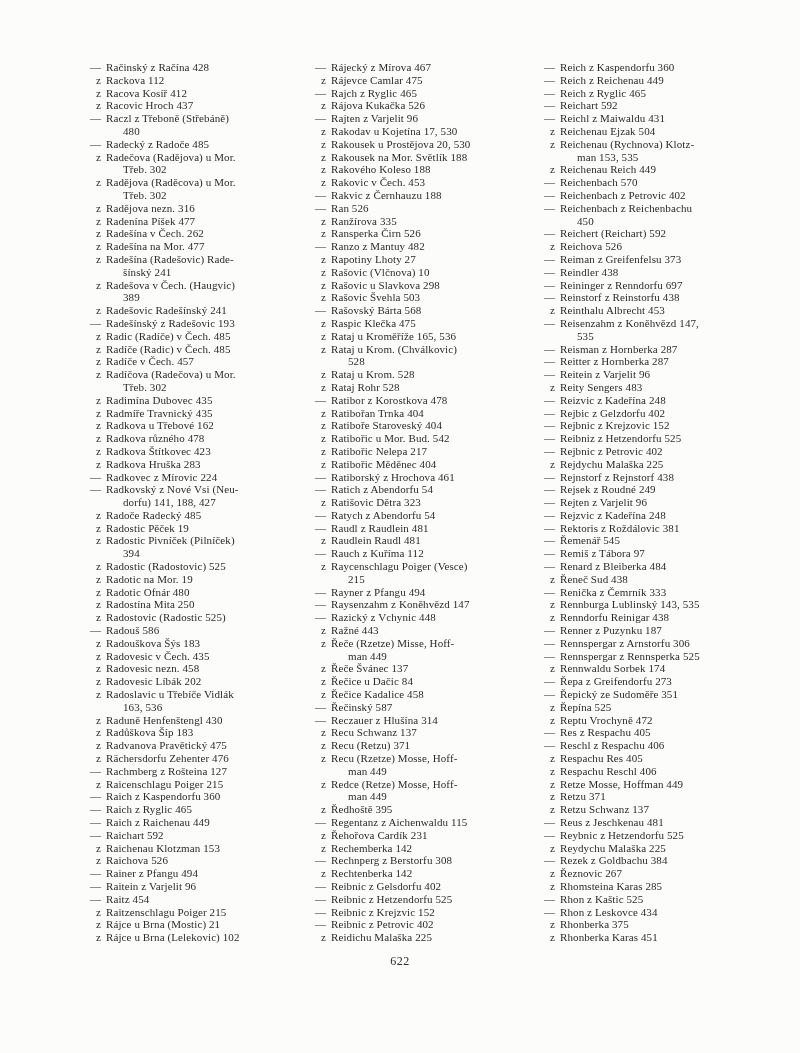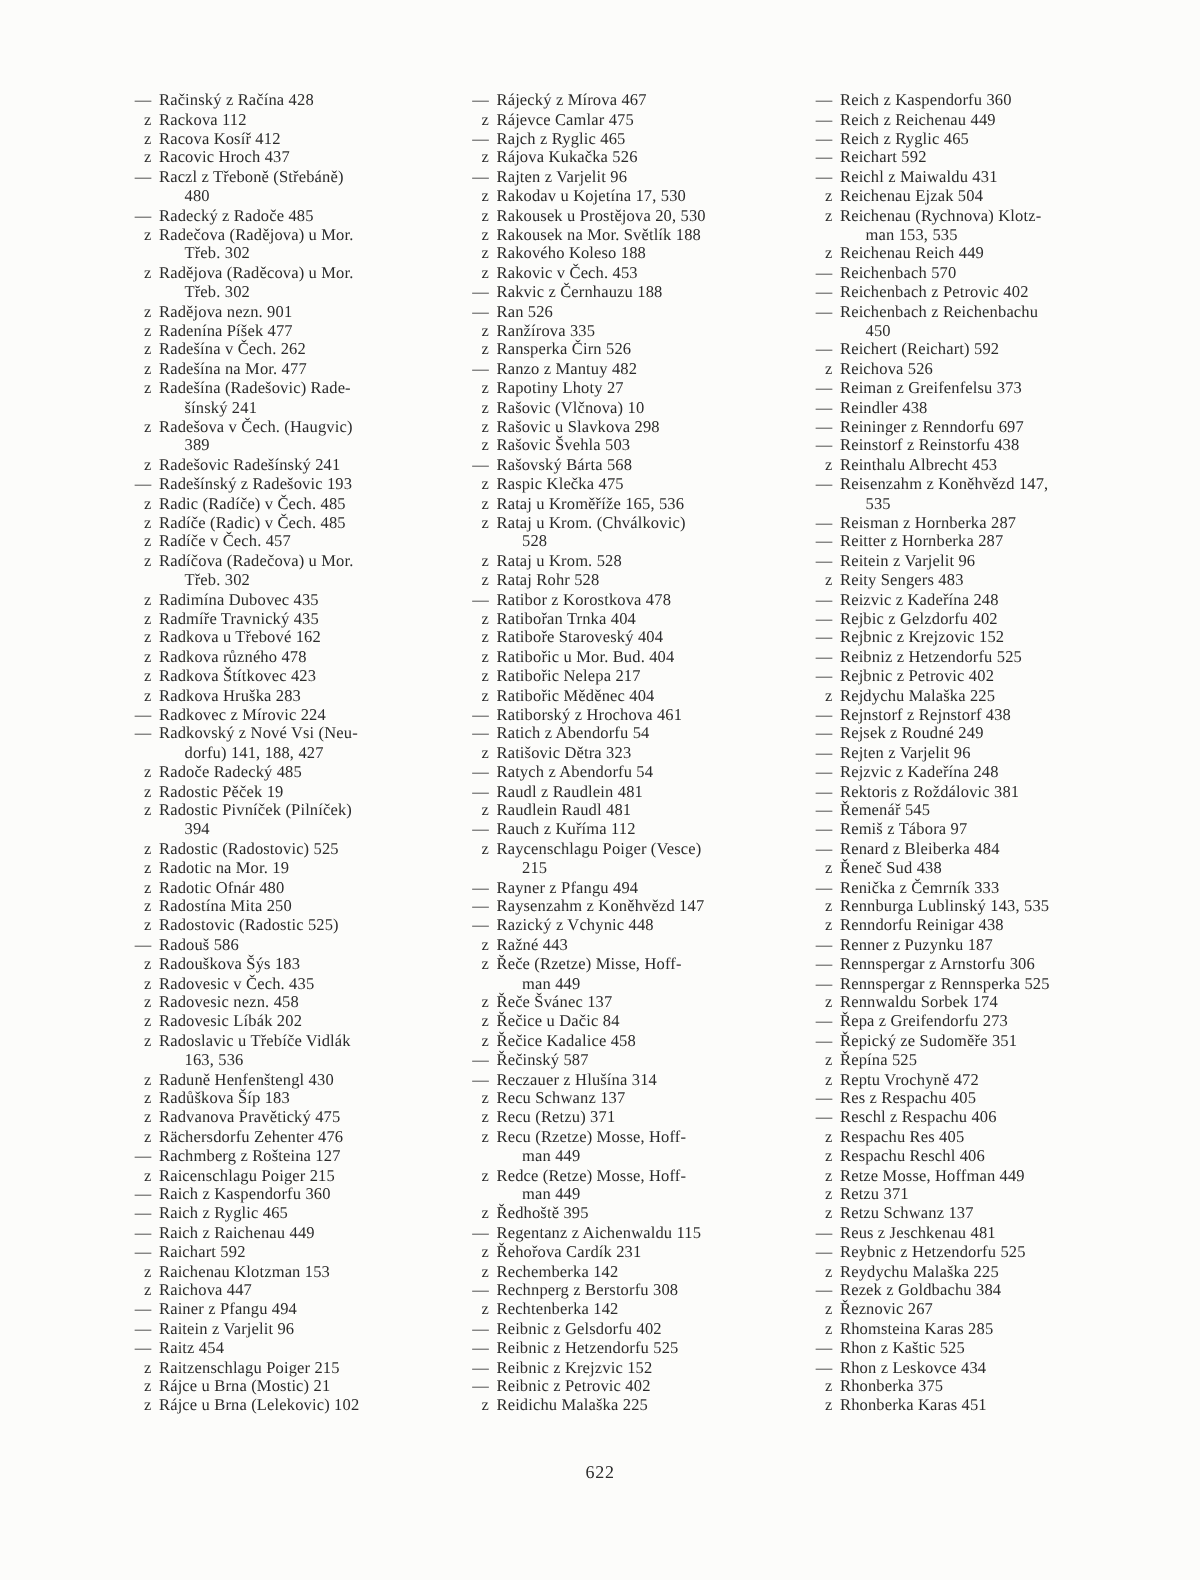--- a/index.html
+++ b/index.html
@@ -39,21 +39,21 @@
   .tx {
     flex: 1;
     white-space: pre-line;
     padding-left: 17px;
     text-indent: -17px;
   }
   #page-number {
     position: absolute;
     left: 0;
     right: 0;
-    top: 975px;
+    top: 955px;
     text-align: center;
     font-size: 12px;
     letter-spacing: 0.5px;
   }
 </style>
 </head>
 <body>
 
 <div id="page">
   <div class="col" id="col0">
@@ -87,21 +87,21 @@
         <span class="tx">Radečova (Radějova) u Mor.
 Třeb. 302</span>
       </div>
       <div class="entry">
         <span class="pre">z</span>
         <span class="tx">Radějova (Raděcova) u Mor.
 Třeb. 302</span>
       </div>
       <div class="entry">
         <span class="pre">z</span>
-        <span class="tx">Radějova nezn. 901</span>
+        <span class="tx">Radějova nezn. 316</span>
       </div>
       <div class="entry">
         <span class="pre">z</span>
         <span class="tx">Radenína Píšek 477</span>
       </div>
       <div class="entry">
         <span class="pre">z</span>
         <span class="tx">Radešína v Čech. 262</span>
       </div>
       <div class="entry">
@@ -273,21 +273,21 @@
       <div class="entry">
         <span class="pre">—</span>
         <span class="tx">Raichart 592</span>
       </div>
       <div class="entry">
         <span class="pre">z</span>
         <span class="tx">Raichenau Klotzman 153</span>
       </div>
       <div class="entry">
         <span class="pre">z</span>
-        <span class="tx">Raichova 447</span>
+        <span class="tx">Raichova 526</span>
       </div>
       <div class="entry">
         <span class="pre">—</span>
         <span class="tx">Rainer z Pfangu 494</span>
       </div>
       <div class="entry">
         <span class="pre">—</span>
         <span class="tx">Raitein z Varjelit 96</span>
       </div>
       <div class="entry">
@@ -416,21 +416,21 @@
       <div class="entry">
         <span class="pre">z</span>
         <span class="tx">Ratibořan Trnka 404</span>
       </div>
       <div class="entry">
         <span class="pre">z</span>
         <span class="tx">Ratiboře Staroveský 404</span>
       </div>
       <div class="entry">
         <span class="pre">z</span>
-        <span class="tx">Ratibořic u Mor. Bud. 404</span>
+        <span class="tx">Ratibořic u Mor. Bud. 542</span>
       </div>
       <div class="entry">
         <span class="pre">z</span>
         <span class="tx">Ratibořic Nelepa 217</span>
       </div>
       <div class="entry">
         <span class="pre">z</span>
         <span class="tx">Ratibořic Měděnec 404</span>
       </div>
       <div class="entry">

